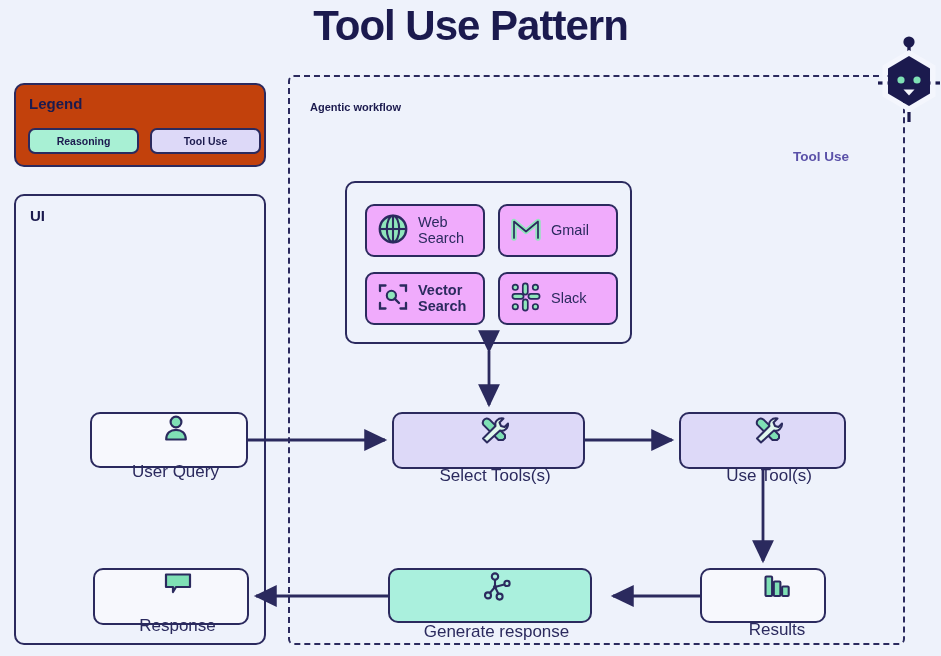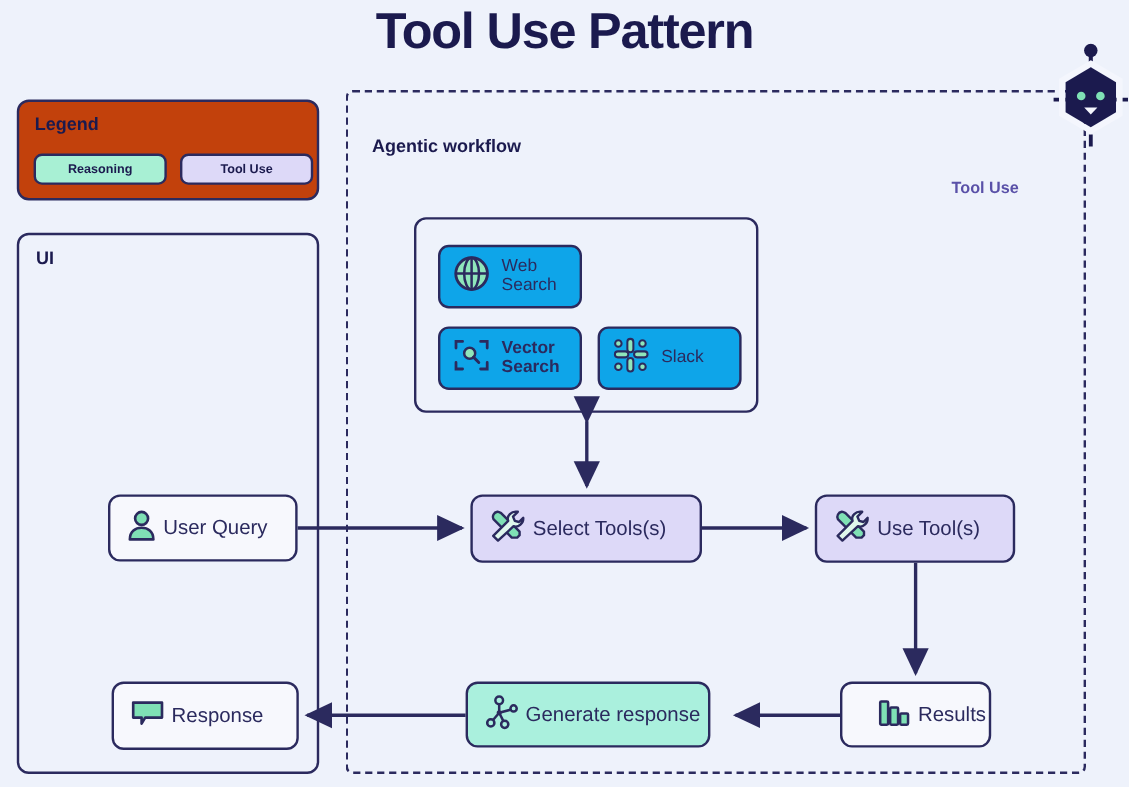--- a/index.html
+++ b/index.html
@@ -105,22 +105,22 @@
     width: 617px;
     height: 570px;
     border: 2.5px dashed #2b2a5e;
     border-radius: 6px;
     background: transparent;
     box-sizing: border-box;
   }
   .agentic-label {
     position: absolute;
     left: 20px;
-    top: 37px;
-    font-size: 15px;
+    top: 24px;
+    font-size: 11px;
     font-weight: bold;
     color: #1b1a4e;
   }
   .tooluse-label {
     position: absolute;
     left: 793px;
     top: 149px;
     font-size: 13.5px;
     font-weight: bold;
     color: #5a51a8;
@@ -137,21 +137,21 @@
     border-radius: 10px;
     background: transparent;
     box-sizing: border-box;
   }
   .tool-card {
     position: absolute;
     width: 120px;
     height: 53px;
     border: 2.5px solid #2b2a5e;
     border-radius: 9px;
-    background: #0ea5e9;
+    background: #f0abfc;
     box-sizing: border-box;
     display: flex;
     align-items: center;
     gap: 8px;
     padding-left: 9px;
   }
   .tool-card .tlabel {
     font-size: 14.5px;
     color: #2b2a5e;
     line-height: 1.05;
@@ -162,22 +162,23 @@
   .tc4 { left: 151px; top: 89px; }
 
   
   .node {
     position: absolute;
     border: 2.5px solid #2b2a5e;
     border-radius: 10px;
     box-sizing: border-box;
     display: flex;
     align-items: center;
-    gap: 5px;
+    gap: 16px;
     padding-left: 13px;
+    flex-direction: column;
   }
   .node .nlabel {
     font-size: 17px;
     color: #2b2a5e;
     white-space: nowrap;
   }
   .node.white  { background: #f7f8fd; }
   .node.purple { background: #ddd9f8; }
   .node.mint   { background: #aaf0dd; }
 
@@ -238,20 +239,29 @@
         <svg width="34" height="34" viewBox="0 0 34 34">
           <circle cx="17" cy="17" r="13.2" fill="#8fe6bb" stroke="#2b2a5e" stroke-width="2.4"></circle>
           <ellipse cx="17" cy="17" rx="6.2" ry="13.2" fill="none" stroke="#2b2a5e" stroke-width="2.1"></ellipse>
           <line x1="3.8" y1="17" x2="30.2" y2="17" stroke="#2b2a5e" stroke-width="2.1"></line>
           <line x1="17" y1="3.8" x2="17" y2="30.2" stroke="#2b2a5e" stroke-width="2.1"></line>
         </svg>
       </span>
       <span class="tlabel">Web Search</span>
     </div>
 
+    <div class="tool-card tc2">
+      <span>
+        <svg width="34" height="34" viewBox="0 0 34 34">
+          <path d="M5 26 L5 9.5 L17 19.5 L29 9.5 L29 26" fill="none" stroke="#8fe6bb" stroke-width="5.4" stroke-linejoin="round" stroke-linecap="round"></path>
+          <path d="M5 26 L5 9.5 L17 19.5 L29 9.5 L29 26" fill="none" stroke="#2b2a5e" stroke-width="1.7" stroke-linejoin="round" stroke-linecap="round"></path>
+        </svg>
+      </span>
+      <span class="tlabel">Gmail</span>
+    </div>
 
     <div class="tool-card tc3">
       <span>
         <svg width="34" height="34" viewBox="0 0 34 34">
           <g fill="none" stroke="#2b2a5e" stroke-width="2.3" stroke-linecap="round">
             <path d="M4 11 L4 5.5 L9.5 5.5"></path>
             <path d="M24.5 5.5 L30 5.5 L30 11"></path>
             <path d="M30 23 L30 28.5 L24.5 28.5"></path>
             <path d="M9.5 28.5 L4 28.5 L4 23"></path>
           </g>

